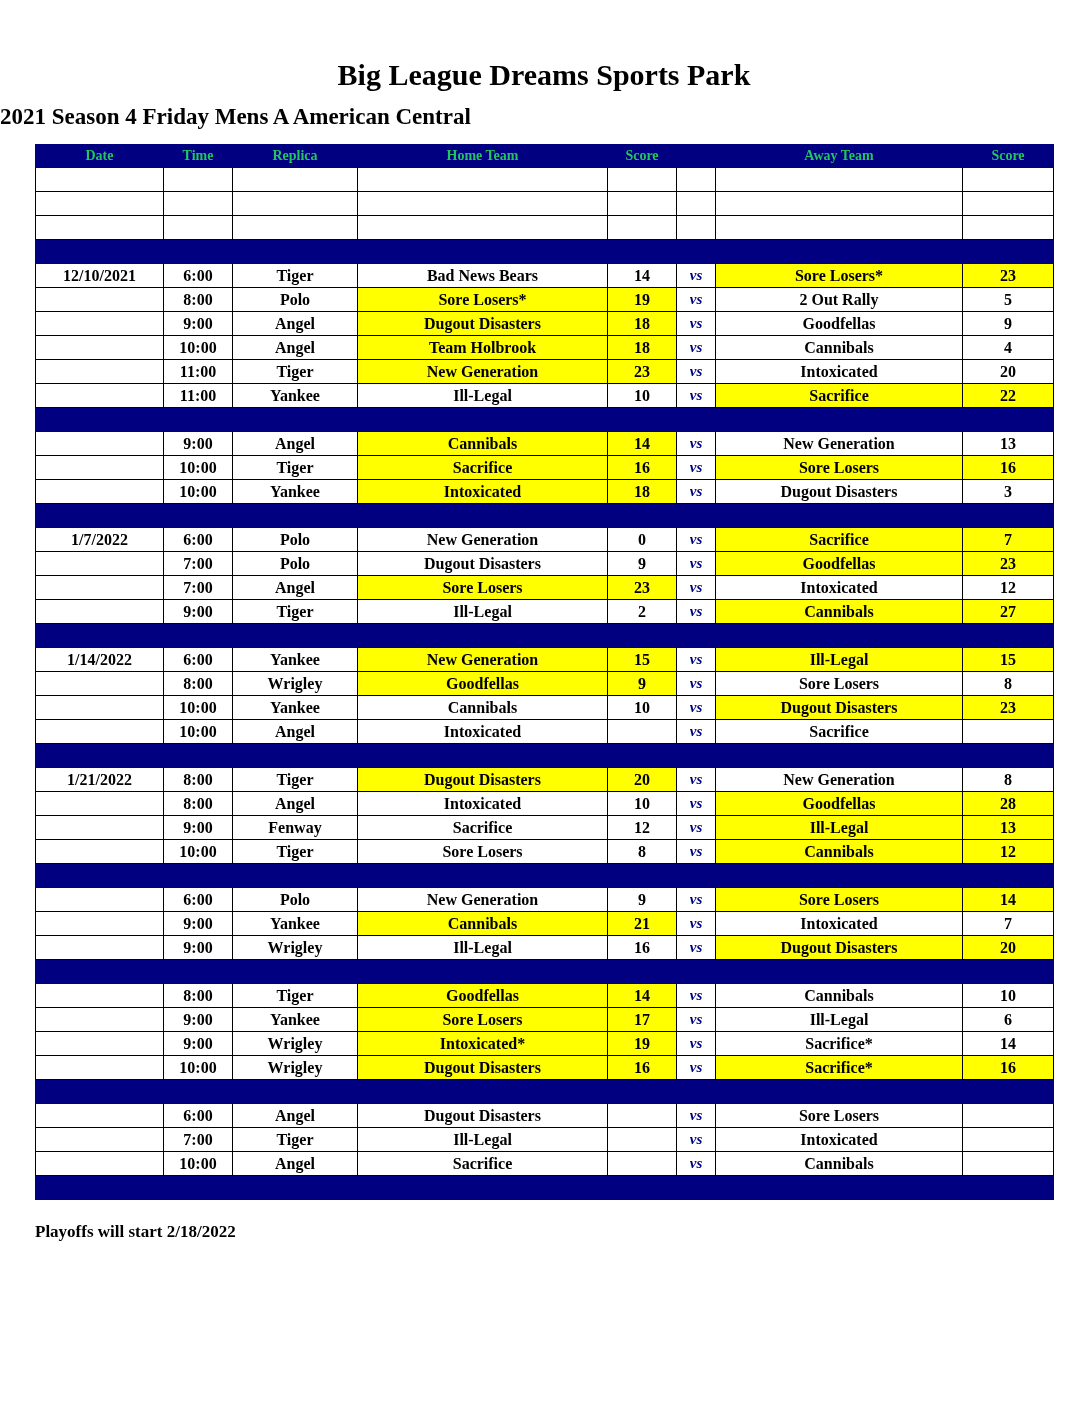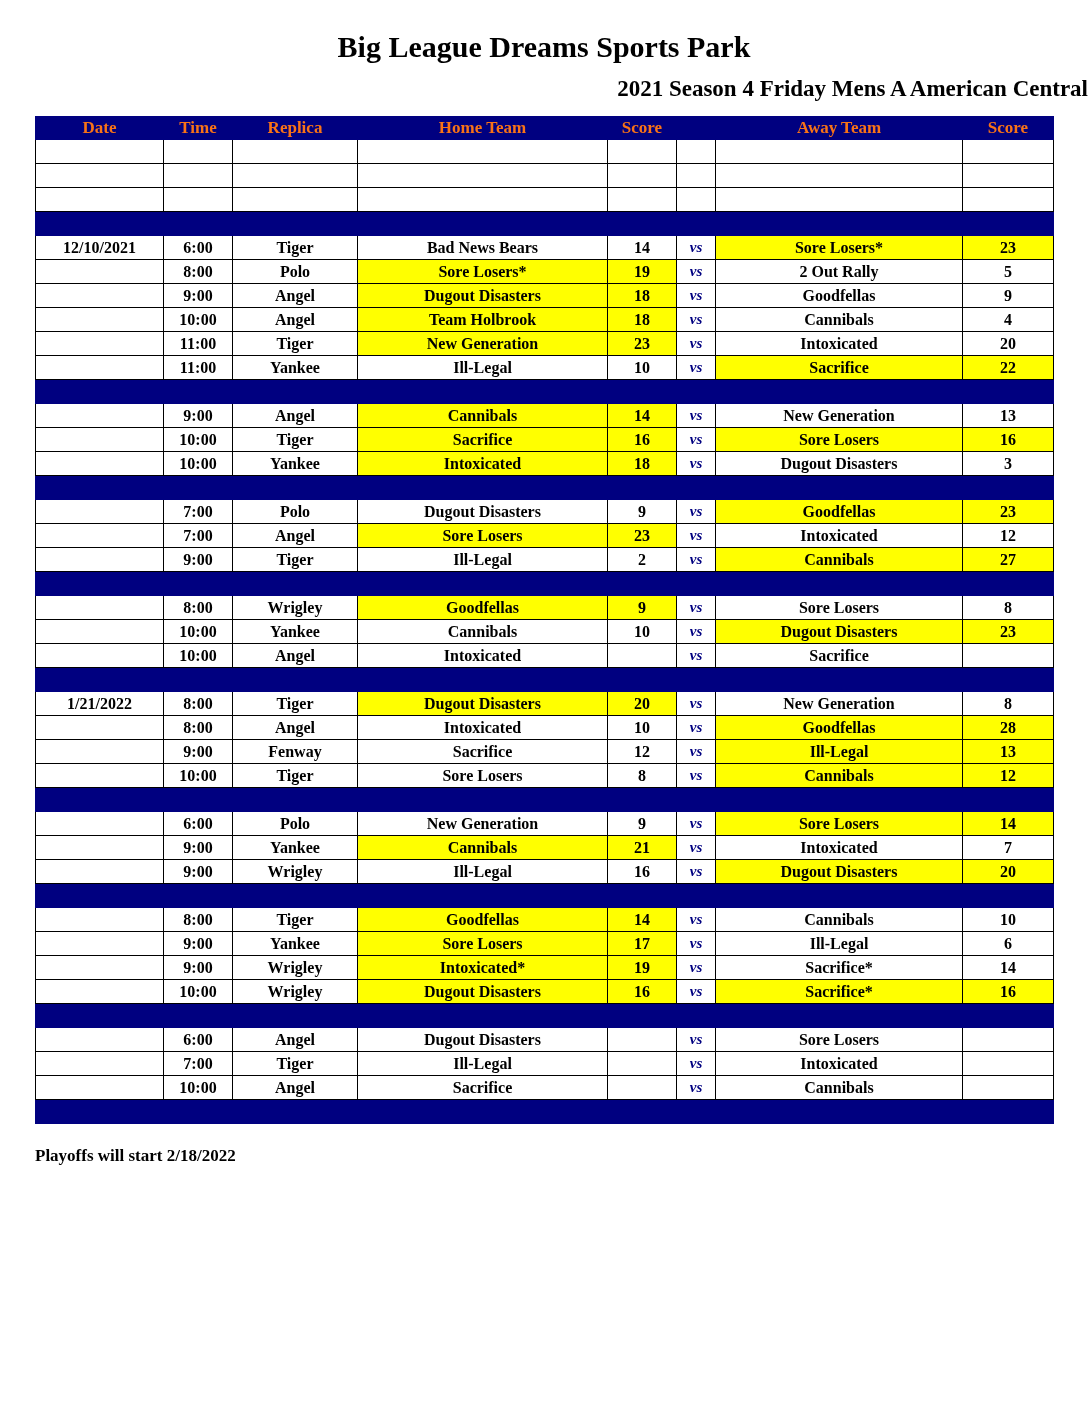--- a/index.html
+++ b/index.html
@@ -6,41 +6,41 @@
     --navy:#000080;
     --yellow:#FFFF00;
   }
   html,body{margin:0;padding:0;background:#ffffff;}
   body{
     width:1088px;
     min-height:1408px;
     font-family:"Liberation Serif", serif;
     color:#000;
   }
-  .page{width:1088px;min-height:1408px;padding-top:28px;box-sizing:border-box;}
+  .page{width:1088px;min-height:1408px;padding-top:56px;box-sizing:border-box;}
   .title{
     margin:0;text-align:center;font-size:30px;line-height:38px;font-weight:bold;
   }
   .subtitle{
-    margin:8px 0 0 0;text-align:right;font-size:23px;line-height:30px;font-weight:bold;
+    margin:8px 0 0 0;text-align:left;font-size:23px;line-height:30px;font-weight:bold;
   }
   .note{
     margin-top:10px;text-align:center;font-size:17px;line-height:22px;
     font-weight:bold;font-style:italic;
   }
   table.sched{
     border-collapse:collapse;
     table-layout:fixed;
     width:1018px;
     margin:12px 0 0 35px;
   }
   table.sched th{
     background:var(--navy);
-    color:#f97316;
-    font-size:17px;
+    color:#22c55e;
+    font-size:14px;
     font-weight:bold;
     height:22px;
     border:1px solid var(--navy);
     padding:0;
     text-align:center;
   }
   table.sched td{
     border:1px solid #000;
     height:23px;
     padding:0 2px;
@@ -224,20 +224,30 @@
           <td class="hl">Intoxicated</td>
           <td class="hl">18</td>
           <td class="vs">vs</td>
           <td>Dugout Disasters</td>
           <td>3</td>
         </tr>
         <tr class="sep">
           <td colspan="8"></td>
         </tr>
         <tr>
+          <td>1/7/2022</td>
+          <td>6:00</td>
+          <td>Polo</td>
+          <td>New Generation</td>
+          <td>0</td>
+          <td class="vs">vs</td>
+          <td class="hl">Sacrifice</td>
+          <td class="hl">7</td>
+        </tr>
+        <tr>
           <td></td>
           <td>7:00</td>
           <td>Polo</td>
           <td>Dugout Disasters</td>
           <td>9</td>
           <td class="vs">vs</td>
           <td class="hl">Goodfellas</td>
           <td class="hl">23</td>
         </tr>
         <tr>
@@ -257,20 +267,30 @@
           <td>Ill-Legal</td>
           <td>2</td>
           <td class="vs">vs</td>
           <td class="hl">Cannibals</td>
           <td class="hl">27</td>
         </tr>
         <tr class="sep">
           <td colspan="8"></td>
         </tr>
         <tr>
+          <td>1/14/2022</td>
+          <td>6:00</td>
+          <td>Yankee</td>
+          <td class="hl">New Generation</td>
+          <td class="hl">15</td>
+          <td class="vs">vs</td>
+          <td class="hl">Ill-Legal</td>
+          <td class="hl">15</td>
+        </tr>
+        <tr>
           <td></td>
           <td>8:00</td>
           <td>Wrigley</td>
           <td class="hl">Goodfellas</td>
           <td class="hl">9</td>
           <td class="vs">vs</td>
           <td>Sore Losers</td>
           <td>8</td>
         </tr>
         <tr>

